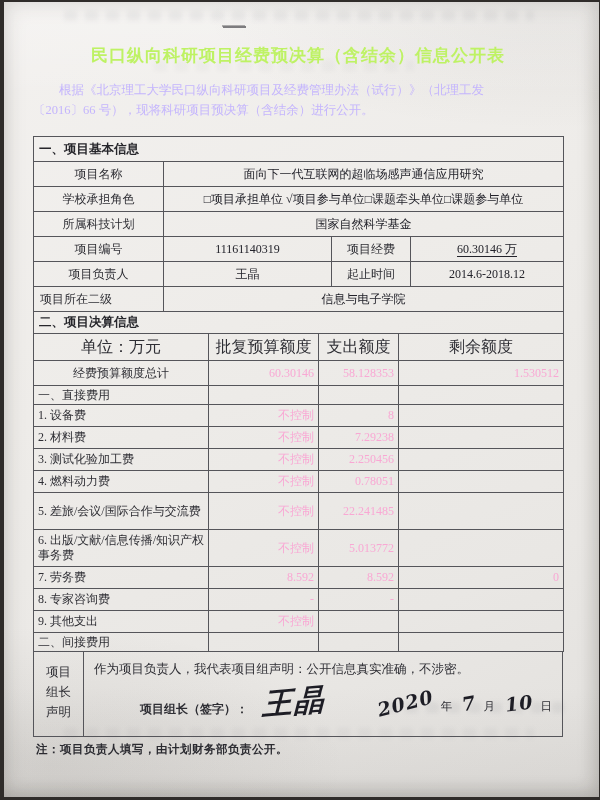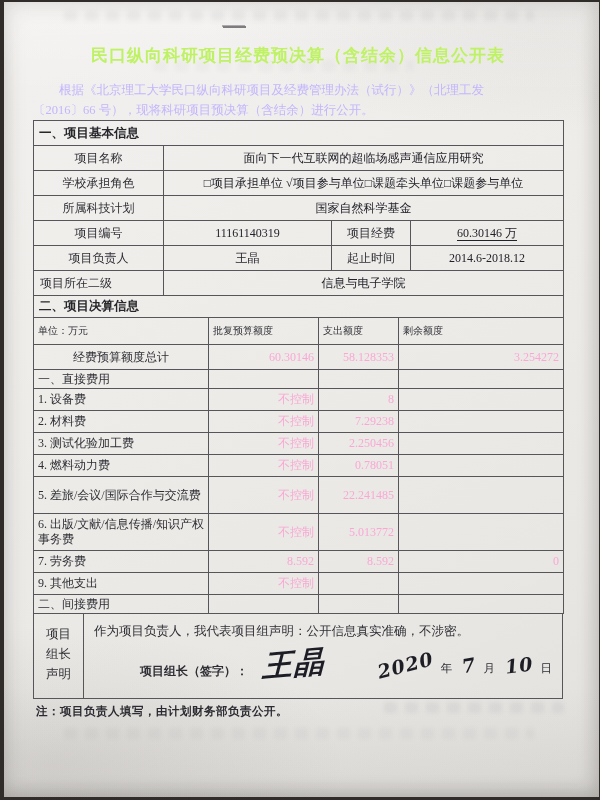--- a/index.html
+++ b/index.html
@@ -41,28 +41,28 @@
   table{border-collapse:collapse;table-layout:fixed;width:530px;}
   td{
     border:1px solid #55555a;font-size:12px;color:#2e2e34;
     padding:0 4px;overflow:hidden;
   }
   .sec-hdr{
     font-family:"Liberation Sans","DejaVu Sans",sans-serif;
     font-weight:bold;font-size:12.5px;color:#26262b;
     text-align:left;padding-left:5px;height:20px;
   }
-  .tbl1{}
+  .tbl1{margin-top:16px;}
   .tbl1 td{height:24px;}
   .lbl{text-align:center;}
   .val{text-align:center;color:#22222a;}
   .val-left{text-align:left;padding-left:6px;}
   .underline{text-decoration:underline;text-underline-offset:3px;}
   .tbl2{margin-top:-1px;}
-  .tbl2 td.unit-hd{height:26px;font-size:10px;}
+  .tbl2 td.unit-hd{height:26px;text-align:center;font-size:16px;}
   .tbl2 td{height:21px;}
   tr.r-total td{height:24px;}
   tr.r-group td{height:18px;}
   tr.r-tall td{height:36px;}
   .cell-label{text-align:left;padding-left:4px;line-height:15px;}
   .cell-label.t-total{text-align:center;}
   .cell-num{text-align:right;color:#f9a8d4;margin-left:23px;}
   .tbl3{margin-top:-1px;}
   .tbl3 td{vertical-align:top;}
   .decl-left{width:50px;text-align:center;font-size:12.5px;padding-top:10px;line-height:20px;}
@@ -161,21 +161,21 @@
       <td class="unit-hd">批复预算额度</td>
       <td class="unit-hd">支出额度</td>
       <td class="unit-hd">剩余额度</td>
     </tr>
     </tbody>
       <tbody id="settlement-body">
         <tr class="r-total">
           <td class="cell-label t-total">经费预算额度总计</td>
           <td class="cell-num">60.30146</td>
           <td class="cell-num">58.128353</td>
-          <td class="cell-num">3.254272</td>
+          <td class="cell-num">1.530512</td>
         </tr>
         <tr class="r-group">
           <td class="cell-label">一、直接费用</td>
           <td class="cell-num"></td>
           <td class="cell-num"></td>
           <td class="cell-num"></td>
         </tr>
         <tr class="r-item">
           <td class="cell-label">1. 设备费</td>
           <td class="cell-num">不控制</td>
@@ -210,20 +210,26 @@
           <td class="cell-label">6. 出版/文献/信息传播/知识产权事务费</td>
           <td class="cell-num">不控制</td>
           <td class="cell-num">5.013772</td>
           <td class="cell-num"></td>
         </tr>
         <tr class="r-item">
           <td class="cell-label">7. 劳务费</td>
           <td class="cell-num">8.592</td>
           <td class="cell-num">8.592</td>
           <td class="cell-num">0</td>
+        </tr>
+        <tr class="r-item">
+          <td class="cell-label">8. 专家咨询费</td>
+          <td class="cell-num">-</td>
+          <td class="cell-num">-</td>
+          <td class="cell-num"></td>
         </tr>
         <tr class="r-item">
           <td class="cell-label">9. 其他支出</td>
           <td class="cell-num">不控制</td>
           <td class="cell-num"></td>
           <td class="cell-num"></td>
         </tr>
         <tr class="r-group">
           <td class="cell-label">二、间接费用</td>
           <td class="cell-num"></td>

